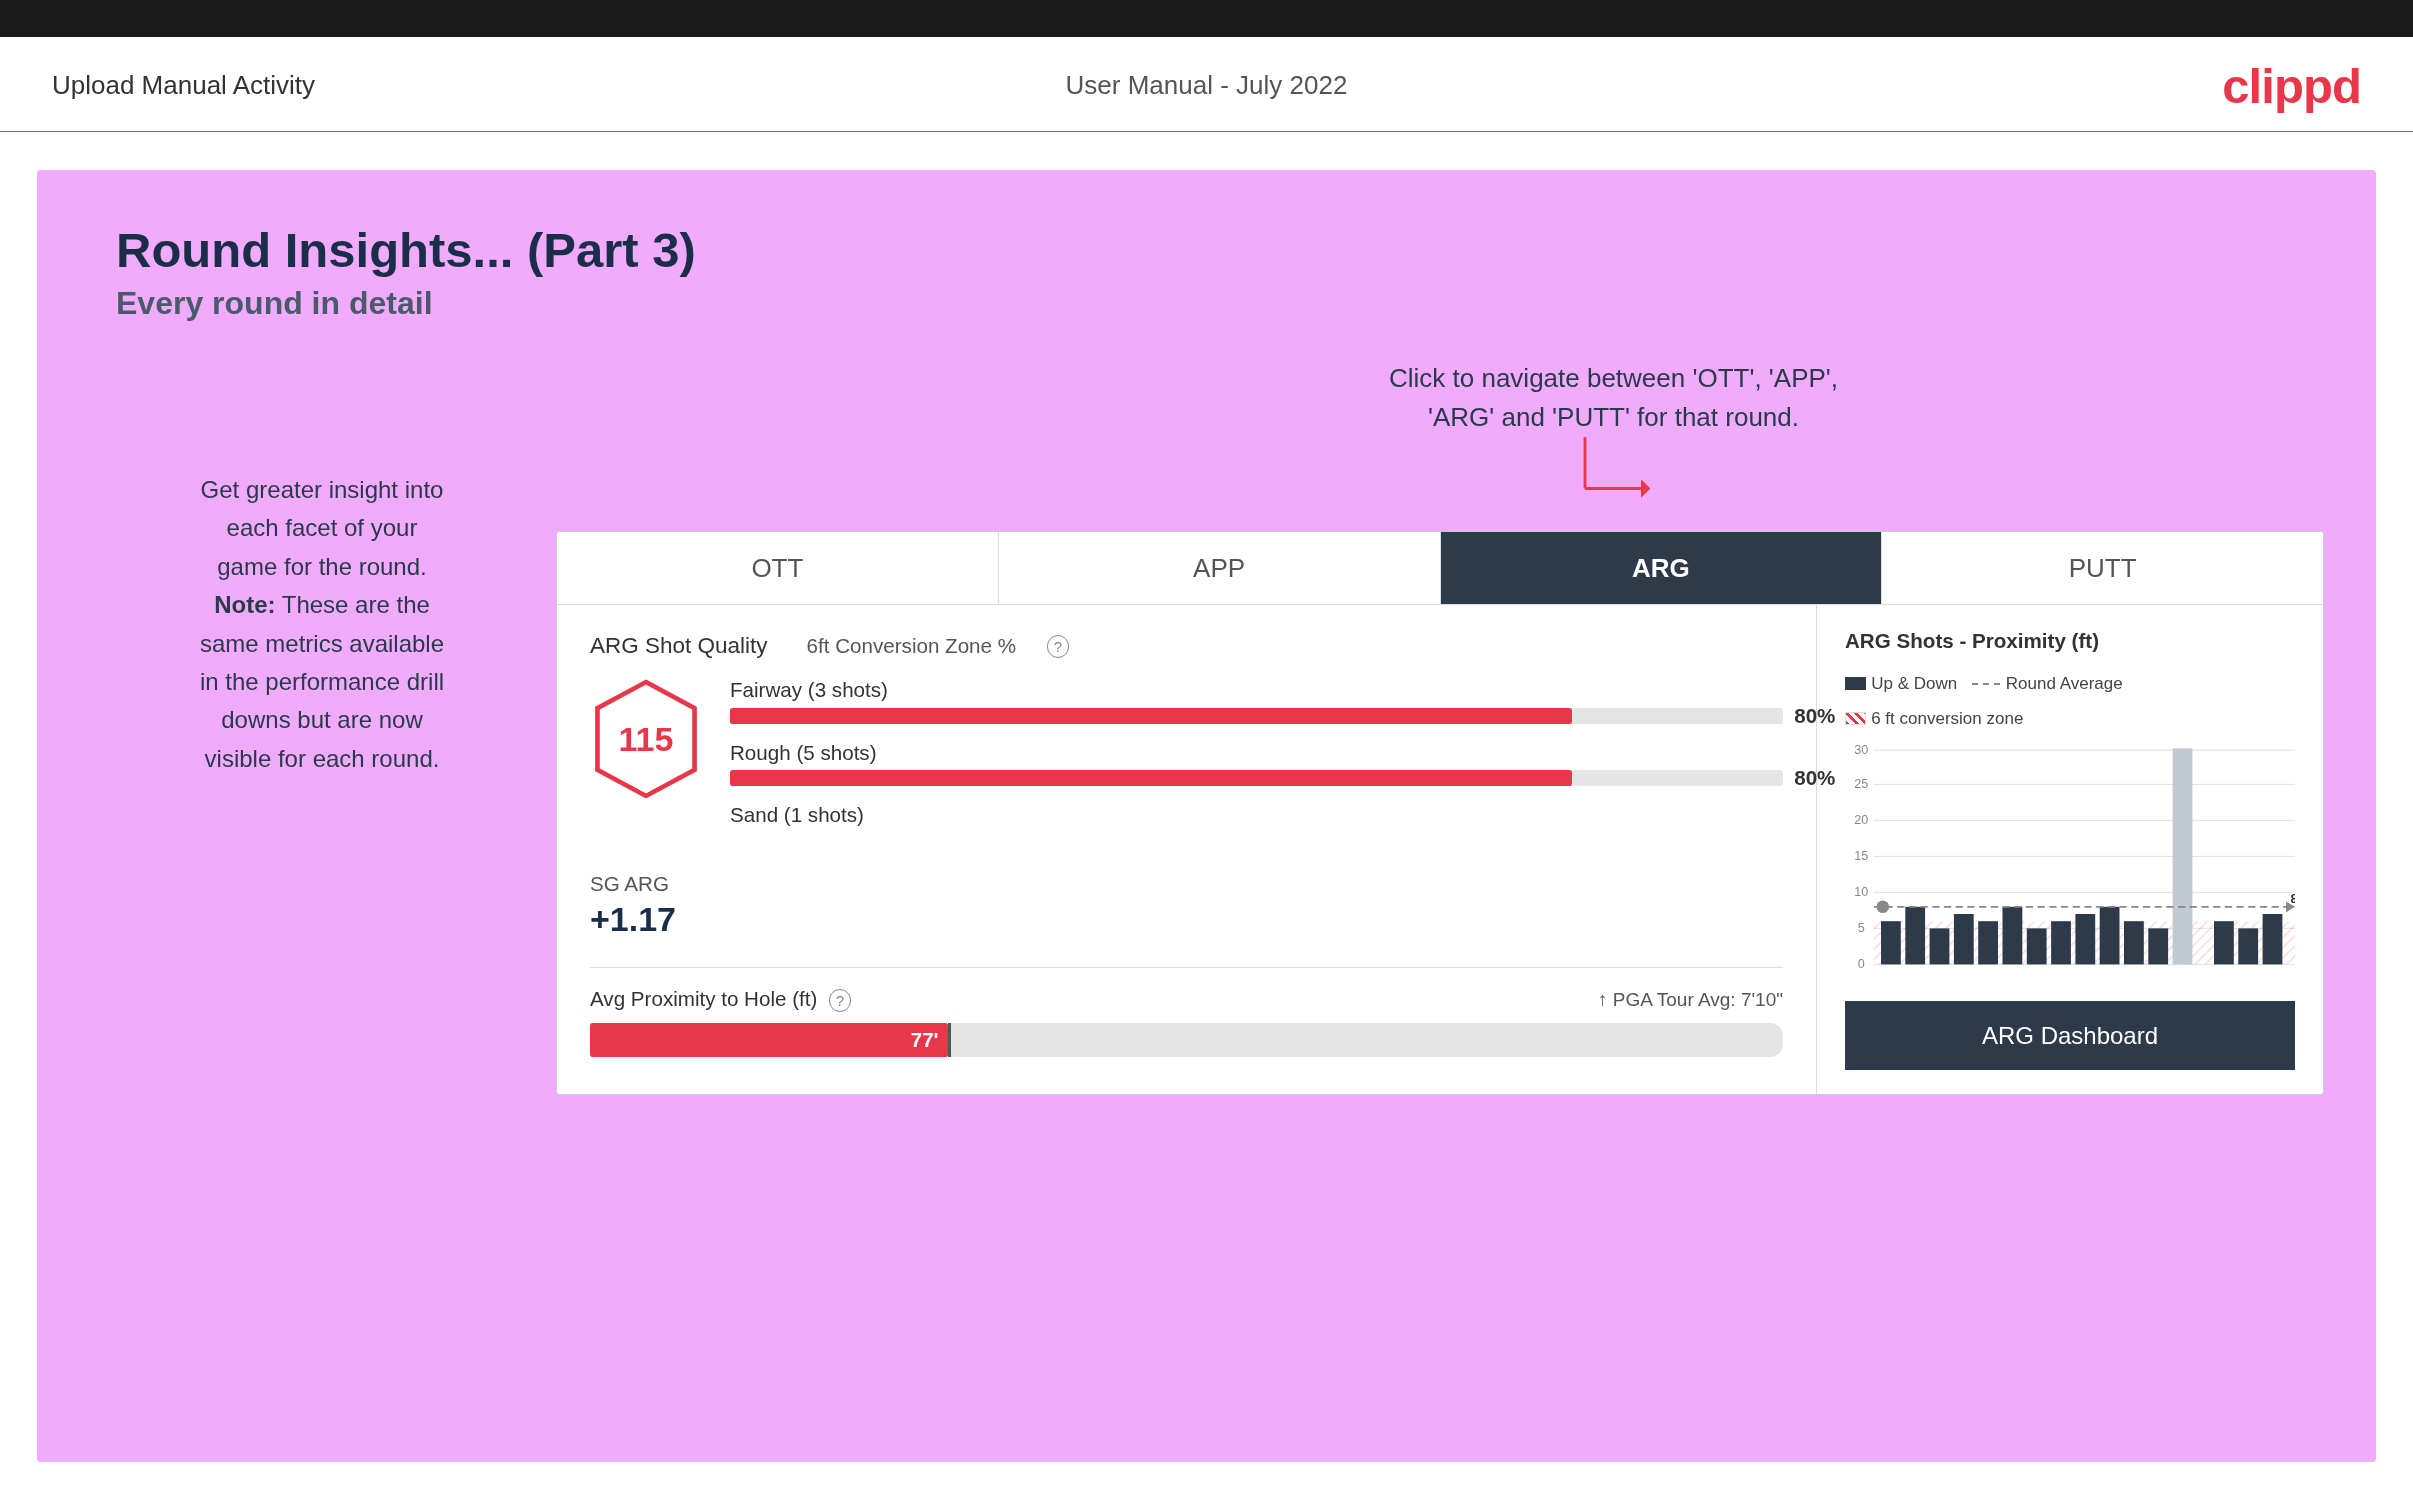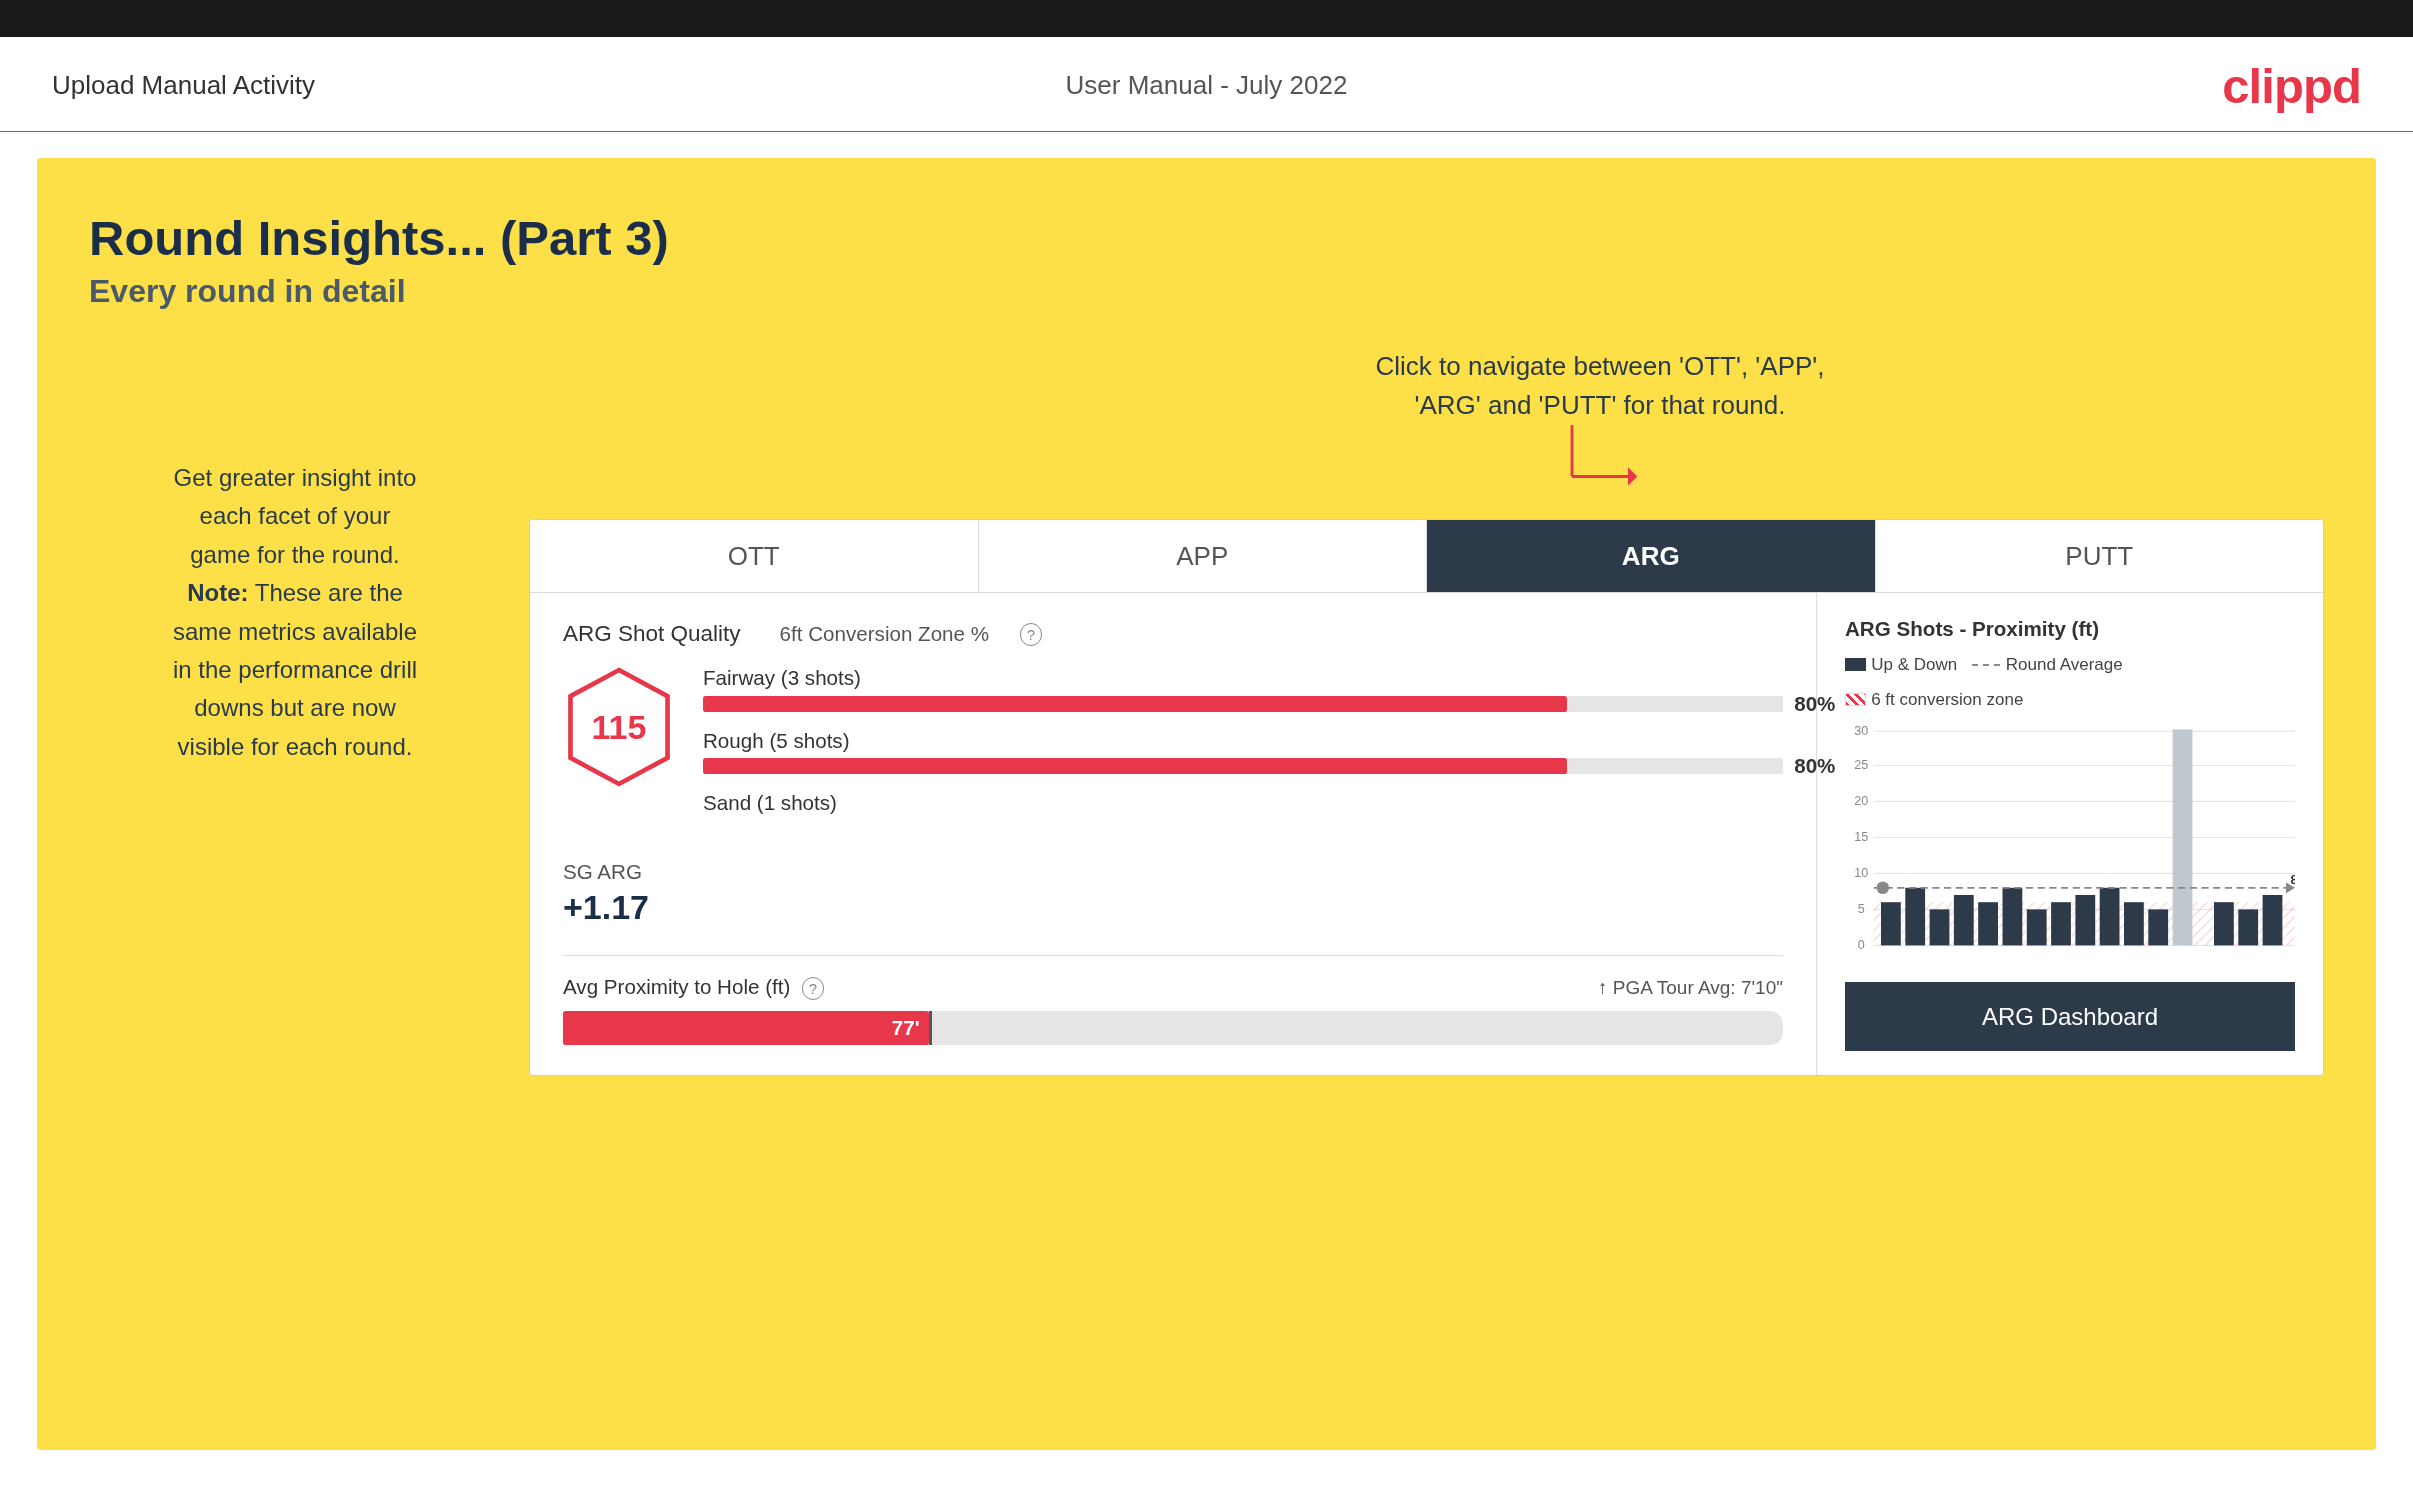--- a/index.html
+++ b/index.html
@@ -44,23 +44,23 @@
 
     .logo {
       font-size: 49px;
       font-weight: 700;
       color: #e8374a;
       letter-spacing: -0.9px;
     }
 
     
     .main-content {
-      background: #fde047;
-      margin: 26px 37px;
-      padding: 52px 52px 52px 52px;
+      background: #f0abfc;
+      margin: 38px 37px;
+      padding: 52px 52px 52px 79px;
       min-height: 1292px;
       border-radius: 3.7px;
     }
 
     .page-title {
       font-size: 49px;
       font-weight: 700;
       color: #1a2e4a;
       margin-bottom: 7.5px;
     }
@@ -330,21 +330,21 @@
       height: 100%;
       background: #555;
     }
 
     
     .chart-title-row {
       display: flex;
       align-items: center;
       margin-bottom: 9.4px;
       flex-wrap: wrap;
-      gap: 14px;
+      gap: 21px;
     }
 
     .chart-title {
       font-size: 20.6px;
       font-weight: 600;
       color: #333;
     }
 
     .legend {
       display: flex;

